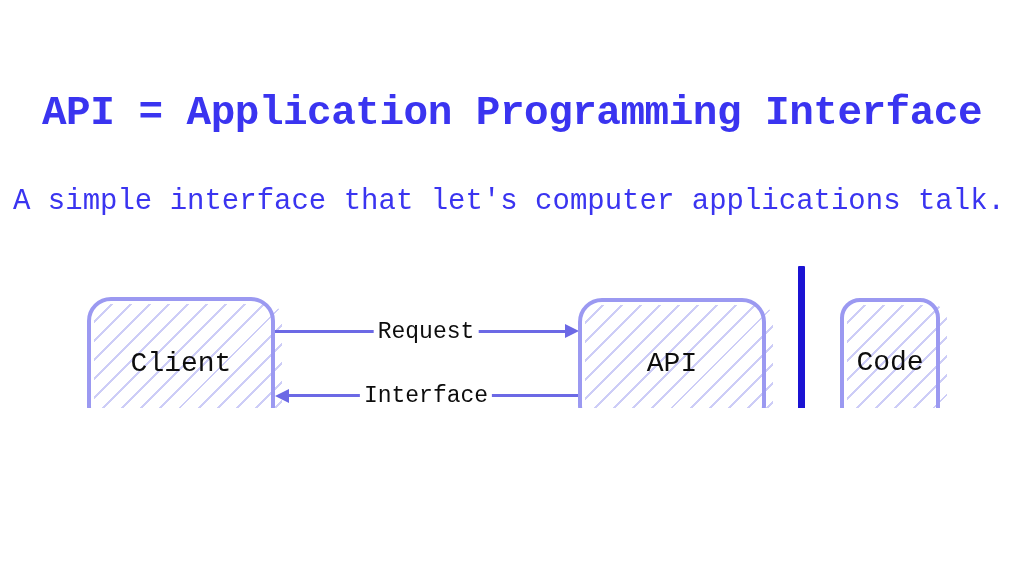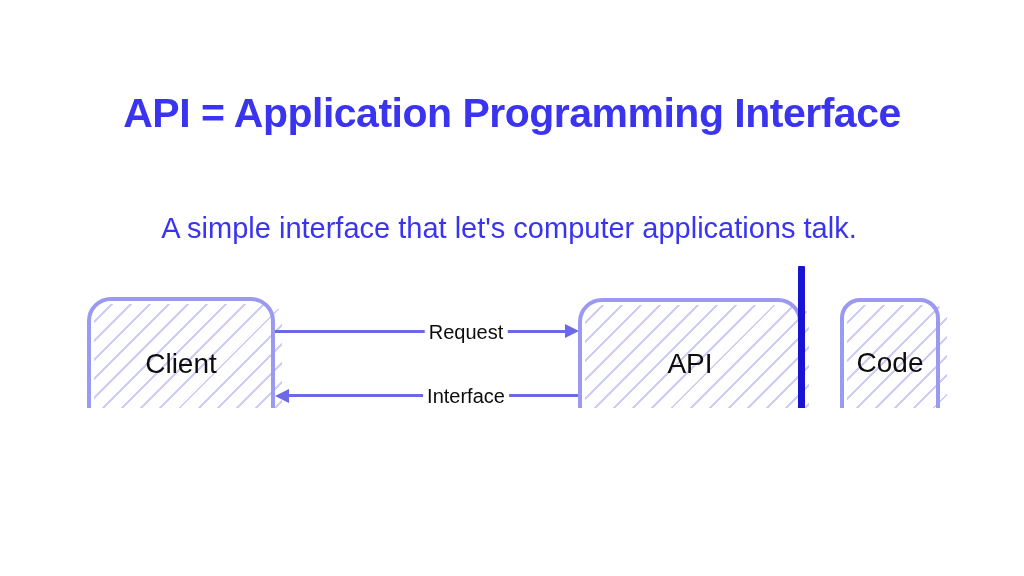--- a/index.html
+++ b/index.html
@@ -6,21 +6,21 @@
     margin: 0;
     padding: 0;
     background: #ffffff;
   }
   .slide {
     position: relative;
     width: 1024px;
     height: 408px;
     overflow: hidden;
     background: var(--background, #ffffff);
-    font-family: Liberation Sans, sans-serif;
+    font-family: Liberation Mono, monospace;
   }
 
   
   .title {
     position: absolute;
     left: 0; right: 0; top: 88px;
     margin: 0;
     text-align: center;
     font-size: 41px;
     line-height: 50px;
@@ -28,21 +28,20 @@
     letter-spacing: -0.5px;
     color: var(--heading, #3a34f0);
   }
   .subtitle {
     position: absolute;
     left: 0; right: 6px; top: 184px;
     text-align: center;
     font-size: 29px;
     line-height: 35px;
     color: var(--heading, #3a34f0);
-    margin-top: 27px;
   }
   .caption {
     position: absolute;
     left: 22px; right: 0; top: 479px;
     text-align: center;
     font-size: 28px;
     line-height: 33px;
     font-style: italic;
     color: var(--heading, #3a34f0);
   }
@@ -68,21 +67,21 @@
     display: flex;
     align-items: center;
     justify-content: center;
   }
   .box-label {
     font-size: 28px;
     color: var(--label-text, #0d0d0d);
     background: transparent;
   }
   .box.client { left: 87px;  top: 297px; width: 188px; height: 133px; }
-  .box.api    { left: 578px; top: 298px; width: 188px; height: 131px; padding-left: 36px; }
+  .box.api    { left: 578px; top: 298px; width: 188px; height: 131px; }
   .box.code   { left: 840px; top: 298px; width: 100px; height: 129px; }
   .box.code .face { border-radius: 20px; }
 
   
   .divider {
     position: absolute;
     left: 798px; top: 266px;
     width: 7px; height: 194px;
     background: var(--divider, #1b13d3);
     border-radius: 1px;
@@ -100,24 +99,23 @@
     border-top: 7px solid transparent;
     border-bottom: 7px solid transparent;
   }
   .arrow .head.right { border-left: 14px solid var(--arrow, #6c69e5); }
   .arrow .head.left  { border-right: 14px solid var(--arrow, #6c69e5); }
   .arrow .arrow-label {
     position: absolute;
     transform: translate(-50%, -50%);
     background: var(--background, #ffffff);
     padding: 0 4px;
-    font-size: 20px;
+    font-size: 23px;
     color: var(--label-text, #0d0d0d);
     white-space: nowrap;
-    margin-left: 40px;
   }
   .arrow.request .line  { left: 275px; top: 330px; width: 292px; }
   .arrow.request .head  { left: 565px; top: 324px; }
   .arrow.request .arrow-label { left: 426px; top: 332px; }
 
   .arrow.response .line { left: 289px; top: 394px; width: 289px; }
   .arrow.response .head { left: 275px; top: 389px; }
   .arrow.response .arrow-label { left: 426px; top: 396px; }
 </style>
 </head>

